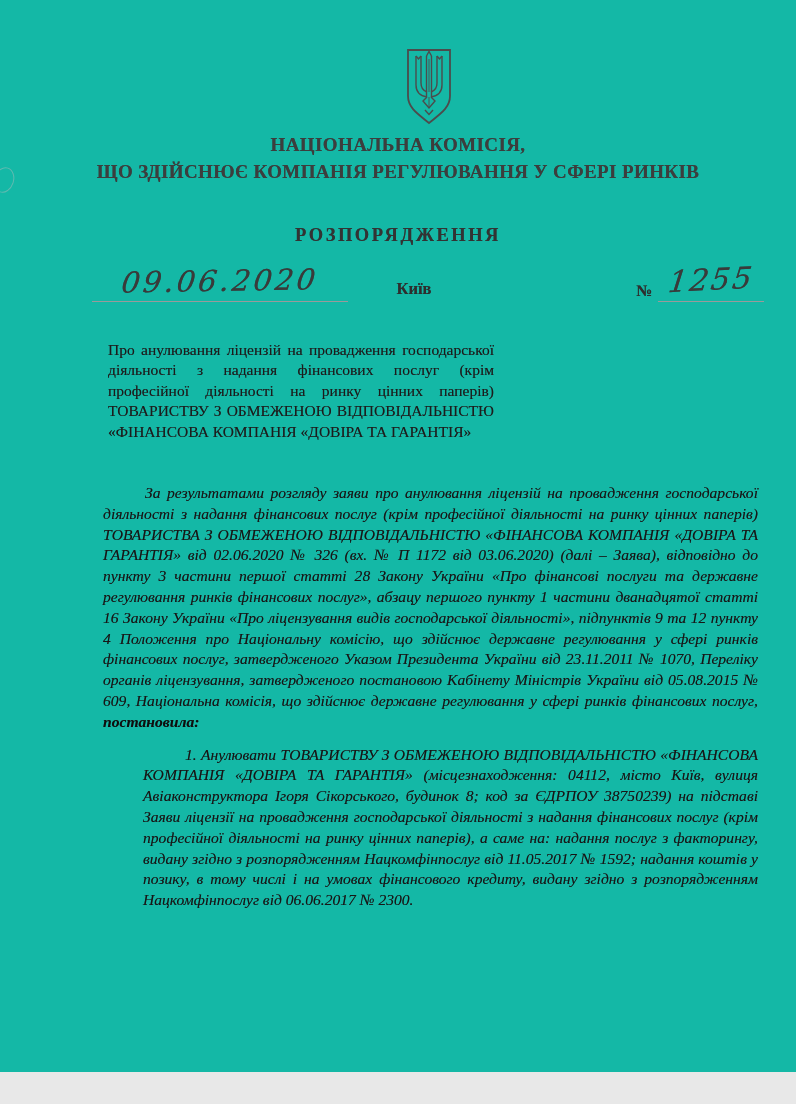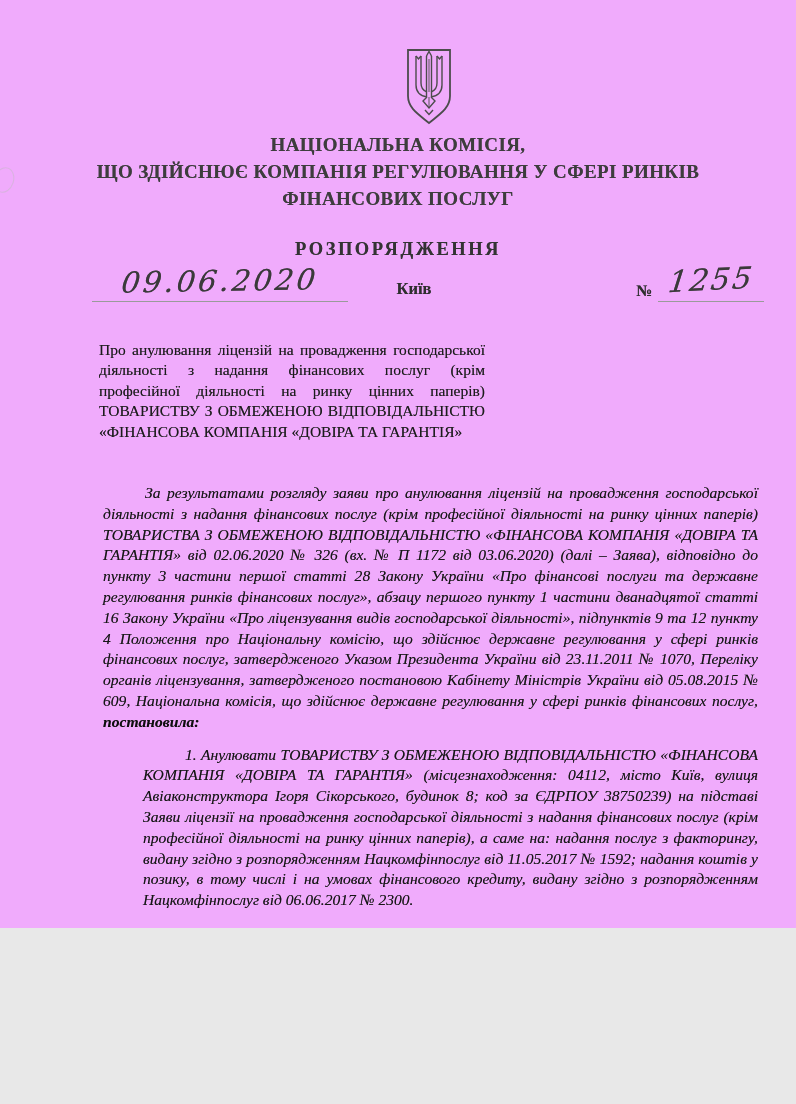--- a/index.html
+++ b/index.html
@@ -1,40 +1,40 @@
 <!DOCTYPE html>
 <html><head>
 <meta charset="utf-8">
 <style>
   html,body{margin:0;padding:0;background:#e8e8e8;}
   .page{
     position:relative;
-    width:796px;height:928px;
+    width:796px;height:1072px;
     margin:0 auto;
-    background:#f0abfc;
+    background:#14b8a6;
     overflow:hidden;
     font-family:"Liberation Serif", serif;
     color:#1e1e1e;
   }
   
   .page *{ text-shadow:0 0 .4px rgba(40,40,40,.6); }
 
   .emblem{
     position:absolute; left:399px; top:47px; width:60px; height:80px;
   }
 
   .org{
     position:absolute; top:131px; left:0; width:100%;
     text-align:center; font-weight:bold;
     font-size:19px; line-height:27px;
     color:#3d3d3d; letter-spacing:.4px;
   }
 
   .doc-type{
-    position:absolute; top:239px; left:0; width:100%;
+    position:absolute; top:225px; left:0; width:100%;
     text-align:center; font-weight:bold;
     font-size:18.5px; letter-spacing:2.5px; color:#333;
   }
 
   .hw{
     font-family:"DejaVu Serif", serif;
     font-style:italic;
     color:#3a3a3a;
   }
   .date-field{
@@ -62,21 +62,21 @@
     border-bottom:1.5px solid #9a9a9a;
     padding-bottom:4px;
   }
   .num-field .hw{
     display:inline-block;
     font-size:30px; letter-spacing:2px;
     transform:skewX(-10deg) rotate(-3deg);
   }
 
   .subject{
-    position:absolute; left:99px; top:340px; width:386px;
+    position:absolute; left:108px; top:340px; width:386px;
     text-align:justify;
     font-size:15.5px; line-height:20.4px; color:#1c1c1c;
   }
 
   .body-text{
     position:absolute; left:103px; top:483px; width:655px;
     text-align:justify;
     font-size:15.6px; line-height:20.8px; color:#161616;font-style:italic;
   }
   .body-text p{ margin:0; text-indent:42px; }
@@ -114,21 +114,20 @@
         <path d="M28 50 L24 54 L30 61 L36 54 L32 50"></path>
         <path d="M30 50 V61" stroke-width="0.9"></path>
         <path d="M26 63 L30 67.5 L34 63"></path>
       </g>
     </svg>
   </div>
 
   <div class="org">
     <div>НАЦІОНАЛЬНА КОМІСІЯ,</div>
     <div>ЩО ЗДІЙСНЮЄ КОМПАНІЯ РЕГУЛЮВАННЯ У СФЕРІ РИНКІВ</div>
-    <div>ФІНАНСОВИХ ПОСЛУГ</div>
   </div>
 
   <div class="doc-type">РОЗПОРЯДЖЕННЯ</div>
 
   <div class="date-field">
     <span class="hw">09.06.2020</span>
   </div>
 
   <div class="city">Київ</div>
 

